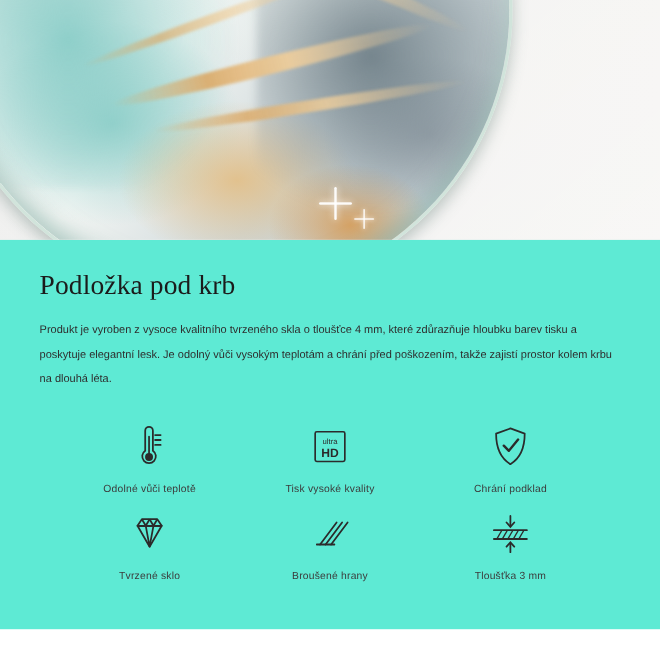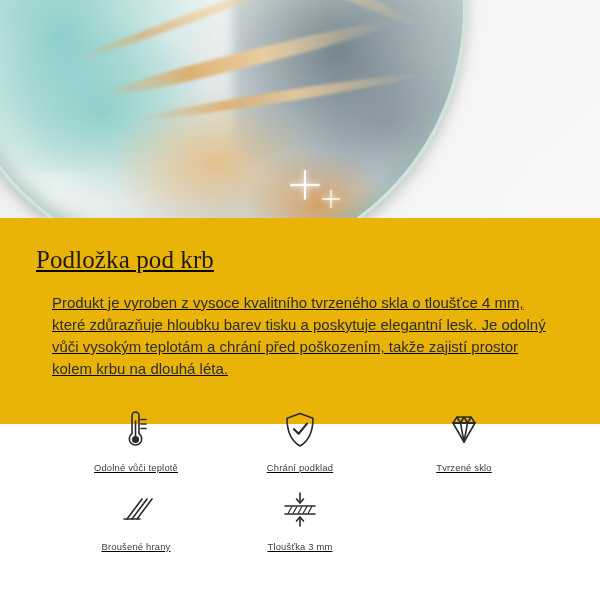--- a/index.html
+++ b/index.html
@@ -9,23 +9,22 @@
   body {
     width: 600px;
     height: 600px;
     background: #ffffff;
     font-family: "Liberation Sans", sans-serif;
     overflow: hidden;
   }
   .page {
     position: relative;
     width: 600px;
-    height: 424px;
-    background: #eab308;
-    text-decoration: underline;
+    height: 572px;
+    background: #5eead4;
   }
 
   
   .hero {
     position: relative;
     width: 600px;
     height: 218px;
     overflow: hidden;
     background: #f2f1ef;
   }
@@ -122,24 +121,24 @@
     font-size: 25px;
     line-height: 32px;
     color: #1b1b1b;
     font-weight: 400;
     letter-spacing: 0.1px;
     margin: 0 0 14px 0;
   }
   .headline .l2 { display: block; }
   .body-copy {
     font-family: "Liberation Sans", sans-serif;
-    font-size: 15px;
+    font-size: 10px;
     line-height: 22px;
     color: #2e2e2e;
-    margin: 16px;
+    margin: 0;
     max-width: 536px;
   }
 
   
   .features {
     margin-top: 28px;
     padding: 0 18px;
     display: grid;
     grid-template-columns: repeat(3, 1fr);
     row-gap: 14px;
@@ -204,20 +203,30 @@
               <line x1="25" y1="10.5" x2="30" y2="10.5"></line>
               <line x1="25" y1="15" x2="30" y2="15"></line>
               <line x1="25" y1="19.5" x2="30" y2="19.5"></line>
             </g>
             <circle cx="19.5" cy="30.5" r="3.6" fill="#2b2b2b"></circle>
           </svg>
         </div>
         <div class="feature-label">Odolné vůči teplotě</div>
       </div>
 
+      <div class="feature">
+        <div class="feature-icon">
+          <svg width="40" height="40" viewBox="0 0 40 40">
+            <rect x="6.5" y="6.5" width="27" height="27" rx="1.5" fill="none" stroke="#2b2b2b" stroke-width="1.5"></rect>
+            <text x="20" y="18" text-anchor="middle" font-family="Liberation Sans, sans-serif" font-size="7" fill="#2b2b2b">ultra</text>
+            <text x="20" y="29" text-anchor="middle" font-family="Liberation Sans, sans-serif" font-size="11" font-weight="bold" fill="#2b2b2b">HD</text>
+          </svg>
+        </div>
+        <div class="feature-label">Tisk vysoké kvality</div>
+      </div>
 
       <div class="feature">
         <div class="feature-icon">
           <svg width="40" height="42" viewBox="0 0 40 42">
             <path d="M20 4.5 L33 9.2 C33 22 28.5 32 20 37 C11.5 32 7 22 7 9.2 Z" fill="none" stroke="#2b2b2b" stroke-width="1.6" stroke-linejoin="round"></path>
             <path d="M14 20.2 l4.6 4.6 L27 14.6" fill="none" stroke="#2b2b2b" stroke-width="2.2" stroke-linecap="round" stroke-linejoin="round"></path>
           </svg>
         </div>
         <div class="feature-label">Chrání podklad</div>
       </div>

